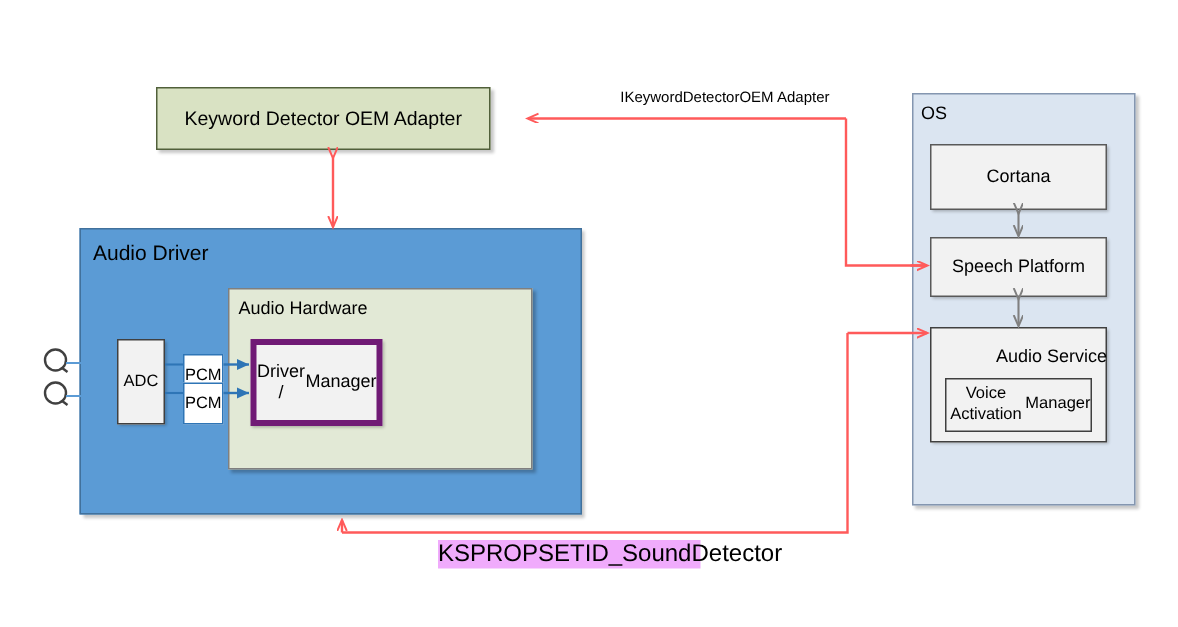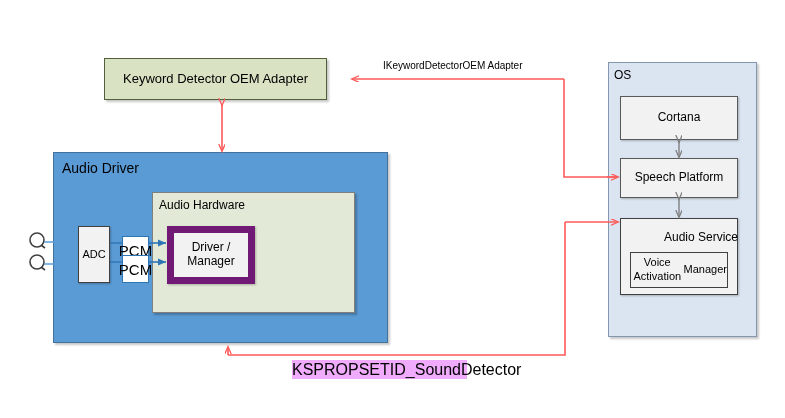--- a/index.html
+++ b/index.html
@@ -74,34 +74,34 @@
     background: #f2f2f2;
     border: 1px solid #404040;
     box-shadow: 1px 1px 2px rgba(0,0,0,0.25);
     font-size: 11px;
   }
 
   
   #driver-firmware {
     left: 167px; top: 226px; width: 88px; height: 58px;
     background: #f2f2f2;
-    border: 7px solid #701a75;
-    box-shadow: 1px 1px 2px rgba(0,0,0,0.25);
-    font-size: 12px;
-    flex-direction: column;
+    border: 4px solid #701a75;
+    box-shadow: 1px 1px 2px rgba(0,0,0,0.25);
+    font-size: 12px;
+    flex-direction: row;
   }
 
   
   .pcm {
     position: absolute;
     box-sizing: border-box;
     background: #ffffff;
     border: 1px solid #2e75b6;
     color: #000000;
-    font-size: 15px;
+    font-size: 11px;
     display: flex;
     align-items: center;
     justify-content: center;
     width: 27px; height: 28px;
   }
   #pcm-1 { left: 122px; top: 236px; }
   #pcm-2 { left: 122px; top: 255px; }
 
   
   #os-box {
@@ -149,21 +149,21 @@
     font-size: 11px;
     flex-direction: row;
     line-height: 1.25;
   }
 
   
   .edge-label {
     position: absolute;
     color: #000000;
     font-size: 10px;
-    text-align: left;
+    text-align: right;
     line-height: 1.2;
     background: transparent;
   }
   #iface-label {
     left: 383px; top: 60px; width: 170px;
   }
   #kspropsetid-label {
     left: 292px; top: 360px; width: 175px;
     background: #f0abfc;
     font-size: 16px;

